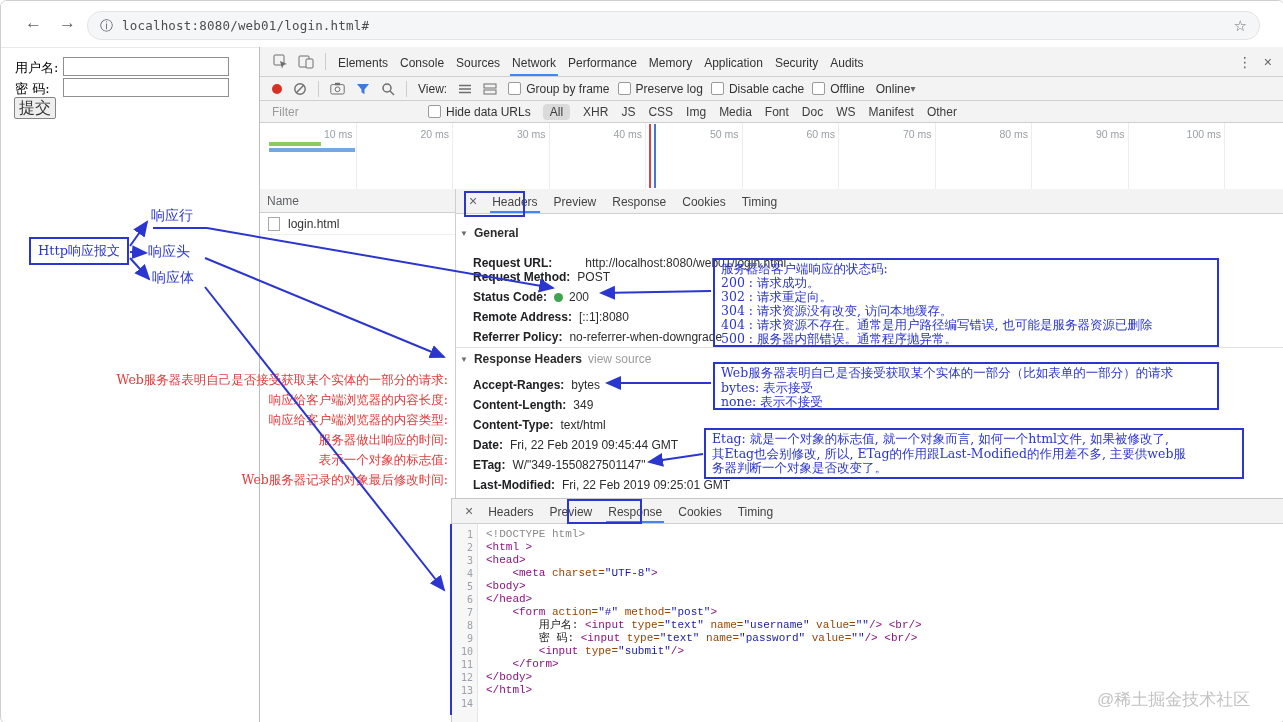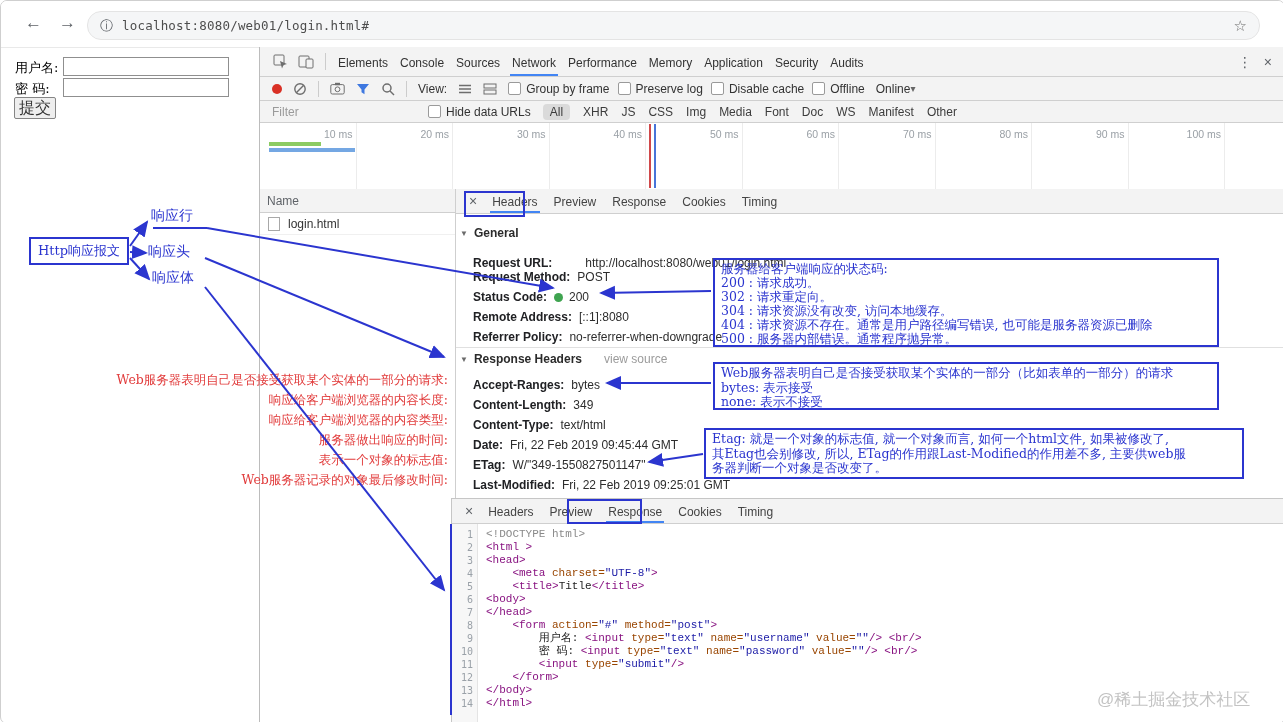--- a/index.html
+++ b/index.html
@@ -63,21 +63,21 @@
   .file-ic{width:10px;height:12px;border:1px solid #a8a8a8;background:#fff;margin-right:8px}
   .req-name{font-size:12px;color:#333}
 
   
   .hdr-tabbar{position:absolute;left:455px;right:0;top:188px;height:25px;background:#f3f3f3;border-bottom:1px solid #cfcfcf;display:flex;align-items:center;padding-left:6px;box-sizing:border-box}
   .pane-close{color:#5f6368;font-size:14px;padding:0 7px;cursor:pointer}
   .pane-tab{padding:5px 8px 4px;color:#444;position:relative;cursor:pointer}
   .pane-tab.active::after{content:"";position:absolute;left:6px;right:6px;bottom:0;height:2px;background:#4285f4}
   .sec-title{position:absolute;left:459px;font-size:12px;font-weight:bold;color:#2b2b2b;display:flex;gap:6px;align-items:center}
   .sec-caret{font-size:8px;color:#6b6b6b;font-weight:normal}
-  .view-source{font-weight:normal;color:#9b9b9b;margin-left:16px;cursor:pointer}
+  .view-source{font-weight:normal;color:#9b9b9b;cursor:pointer}
   .hdr-row{position:absolute;left:472px;height:20px;display:flex;align-items:center;font-size:12px;color:#2d2d2d;white-space:nowrap}
   .hdr-name{font-weight:bold;margin-right:7px;color:#202124}
   .hdr-val{color:#2d2d2d}
   .status-dot{display:inline-block;width:9px;height:9px;border-radius:50%;margin-right:6px}
   .sec-divider{position:absolute;left:455px;right:0;top:346px;height:1px;background:#e0e0e0}
 
   
   .bot-panel{position:absolute;left:450px;top:497px;right:0;bottom:0;background:#fff;border-left:1px solid #c6c6c6;border-top:1px solid #c6c6c6;box-sizing:border-box}
   .bot-tabbar{position:absolute;left:451px;right:0;top:498px;height:25px;background:#f3f3f3;border-bottom:1px solid #cfcfcf;display:flex;align-items:center;padding-left:6px;box-sizing:border-box}
   .code-gutter{position:absolute;left:451px;top:523px;width:26px;bottom:0;background:#f7f7f7;border-right:1px solid #e4e4e4;padding-top:4px;box-sizing:border-box}
@@ -347,21 +347,20 @@
       <div class="gut-num">11</div>
       <div class="gut-num">12</div>
       <div class="gut-num">13</div>
       <div class="gut-num">14</div>
     </div>
   <div id="code-body" class="code-body">
       <div class="code-line"><span class="ct-doc">&lt;!DOCTYPE html&gt;</span></div>
       <div class="code-line"><span class="ct-tag">&lt;html &gt;</span></div>
       <div class="code-line"><span class="ct-tag">&lt;head&gt;</span></div>
       <div class="code-line"><span class="ct-txt">    </span><span class="ct-tag">&lt;meta </span><span class="ct-attr">charset=</span><span class="ct-str">"UTF-8"</span><span class="ct-tag">&gt;</span></div>
-      <div class="code-line"><span class="ct-txt">    </span><span class="ct-tag">&lt;title&gt;</span><span class="ct-txt">Title</span><span class="ct-tag">&lt;/title&gt;</span></div>
       <div class="code-line"><span class="ct-tag">&lt;body&gt;</span></div>
       <div class="code-line"><span class="ct-tag">&lt;/head&gt;</span></div>
       <div class="code-line"><span class="ct-txt">    </span><span class="ct-tag">&lt;form </span><span class="ct-attr">action=</span><span class="ct-str">"#"</span><span class="ct-attr"> method=</span><span class="ct-str">"post"</span><span class="ct-tag">&gt;</span></div>
       <div class="code-line"><span class="ct-txt">        用户名: </span><span class="ct-tag">&lt;input </span><span class="ct-attr">type=</span><span class="ct-str">"text"</span><span class="ct-attr"> name=</span><span class="ct-str">"username"</span><span class="ct-attr"> value=</span><span class="ct-str">""</span><span class="ct-tag">/&gt;</span><span class="ct-txt"> </span><span class="ct-tag">&lt;br/&gt;</span></div>
       <div class="code-line"><span class="ct-txt">        密 码: </span><span class="ct-tag">&lt;input </span><span class="ct-attr">type=</span><span class="ct-str">"text"</span><span class="ct-attr"> name=</span><span class="ct-str">"password"</span><span class="ct-attr"> value=</span><span class="ct-str">""</span><span class="ct-tag">/&gt;</span><span class="ct-txt"> </span><span class="ct-tag">&lt;br/&gt;</span></div>
       <div class="code-line"><span class="ct-txt">        </span><span class="ct-tag">&lt;input </span><span class="ct-attr">type=</span><span class="ct-str">"submit"</span><span class="ct-tag">/&gt;</span></div>
       <div class="code-line"><span class="ct-txt">    </span><span class="ct-tag">&lt;/form&gt;</span></div>
       <div class="code-line"><span class="ct-tag">&lt;/body&gt;</span></div>
       <div class="code-line"><span class="ct-tag">&lt;/html&gt;</span></div>
     </div>

